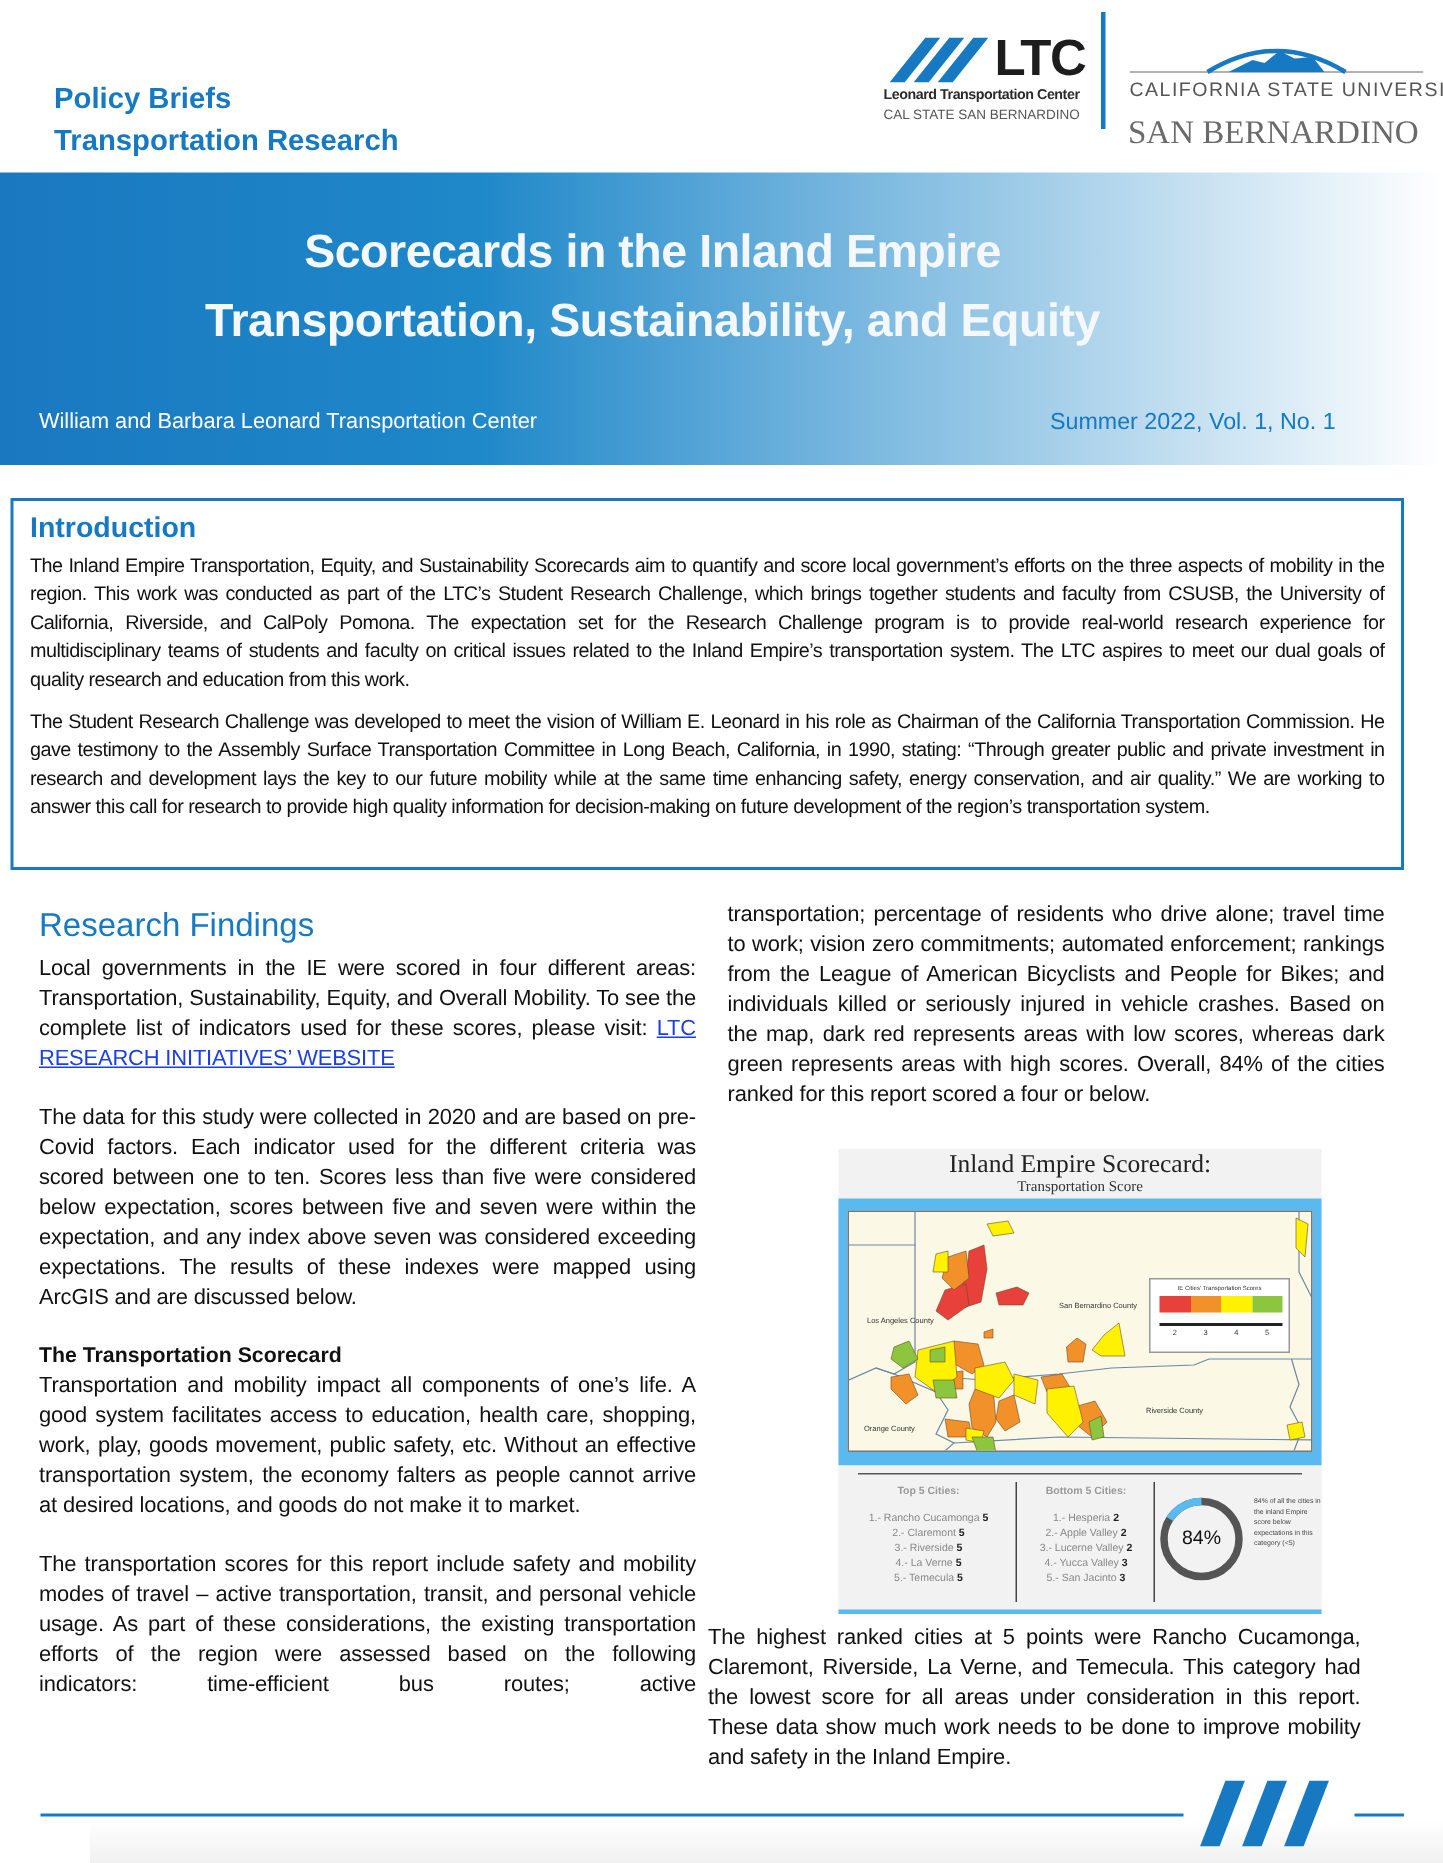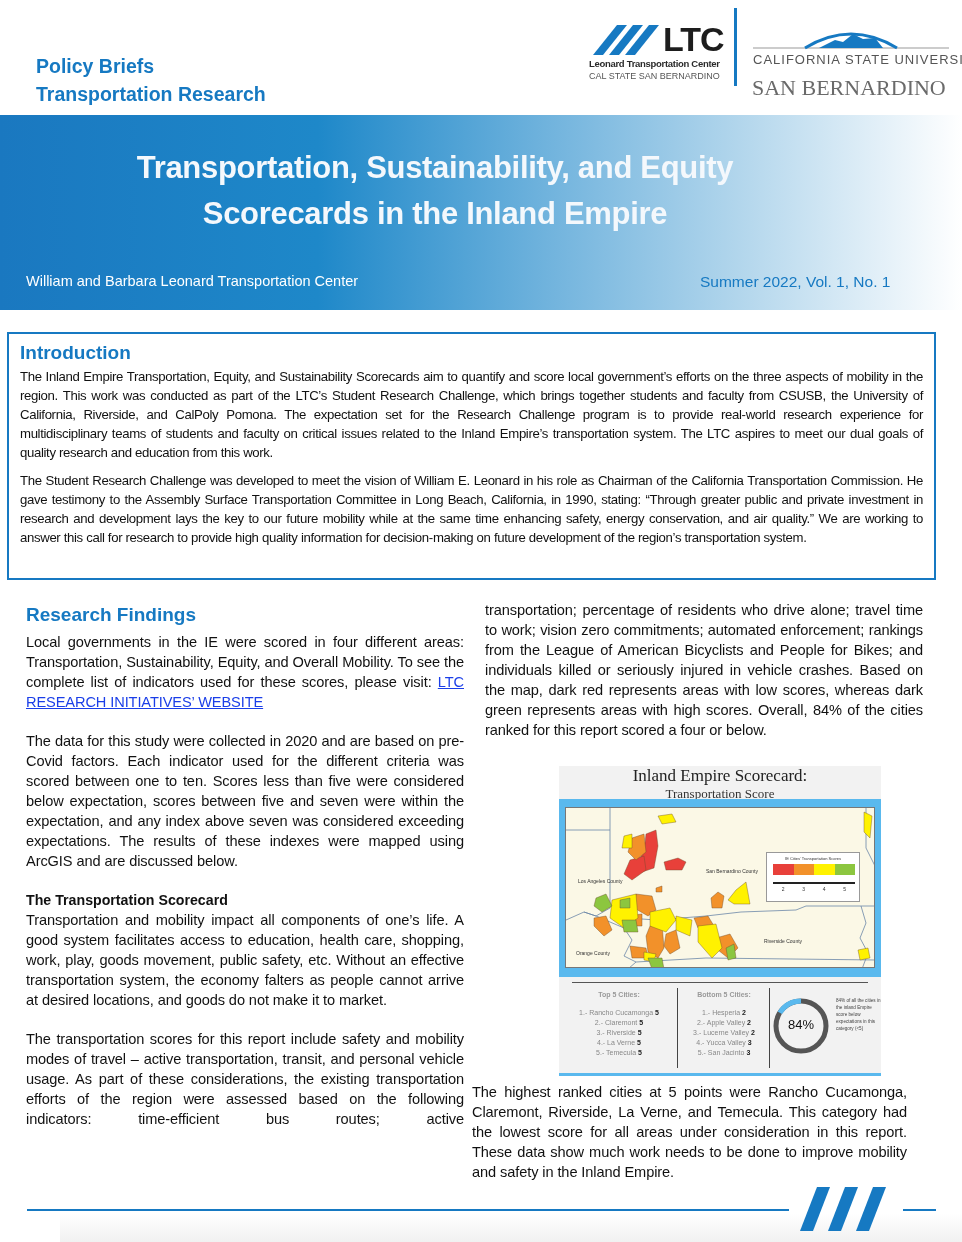--- a/index.html
+++ b/index.html
@@ -38,28 +38,28 @@
   .intro {
     position: absolute; left: 7px; top: 332px; width: 929px; height: 248px;
     border: 2px solid #1679c2; padding: 8px 11px 0 11px;
   }
   .intro h2 { font-size: 19px; font-weight: bold; color: #1679c2; margin-bottom: 3px; }
   .intro p { font-size: 13.2px; line-height: 19px; text-align: justify; margin-bottom: 9px; letter-spacing: -0.35px; color: #111; }
 
   
   .col-left { position: absolute; left: 26px; top: 604px; width: 438px; }
   .col-right { position: absolute; left: 485px; top: 600px; width: 438px; }
-  .section-title { font-size: 19px; font-weight: bold; color: #1679c2; margin-bottom: 6px; }
+  .section-title { font-size: 22px; font-weight: normal; color: #1679c2; margin-bottom: 6px; }
   .subhead { font-size: 14.2px; font-weight: bold; color: #111; line-height: 20px; }
   .body-text { font-size: 14.6px; line-height: 20px; text-align: justify; color: #111; letter-spacing: -0.1px; }
   .body-text a { color: #1a3ee8; text-decoration: underline; }
   .gap { height: 19px; }
   .sc-wrap { position: absolute; left: 559px; top: 766px; width: 322px; height: 310px; background: #f2f2f2; }
   .sc-title { position: absolute; left: 0; top: 0; width: 322px; text-align: center; font-family: "Liberation Serif", serif; font-size: 17px; color: #222; line-height: 20px; }
-  .sc-subtitle { position: absolute; left: 0; top: 20px; width: 322px; text-align: center; font-family: "Liberation Serif", serif; font-size: 13px; color: #333; }
+  .sc-subtitle { position: absolute; left: 0; top: 20px; width: 322px; text-align: center; font-family: "Liberation Serif", serif; font-size: 10px; color: #333; }
   .sc-map-frame { position: absolute; left: 0; top: 33px; width: 322px; height: 178px; background: #5ab9ee; }
   .sc-map { position: absolute; left: 6px; top: 8px; width: 310px; height: 161px; background: #fbf8e6; border: 1px solid #777; overflow: hidden; }
   .sc-map svg { position: absolute; left: 0; top: 0; }
   .county-label { position: absolute; font-size: 5px; color: #333; white-space: nowrap; line-height: 6px; text-align: center; }
   .legend { position: absolute; left: 200px; top: 44px; width: 94px; height: 50px; background: #ffffff; border: 1px solid #999; }
   .legend-title { position: absolute; left: 0; top: 3px; width: 92px; text-align: center; font-size: 4px; color: #333; }
   .legend-bar { position: absolute; left: 6px; top: 11px; width: 82px; height: 11px; display: flex; }
   .legend-bar span { flex: 1; }
   .legend-axis { position: absolute; left: 6px; top: 29px; width: 82px; height: 2px; background: #222; }
   .legend-ticks { position: absolute; left: 6px; top: 33px; width: 82px; display: flex; justify-content: space-around; font-size: 5px; color: #333; }
@@ -103,22 +103,22 @@
     <line x1="0" y1="22" x2="196" y2="22" stroke="#999" stroke-width="1"></line>
     <path d="M52 22 Q98 -6 144 22" fill="none" stroke="#1679c2" stroke-width="3"></path>
     <path d="M66 22 L82 14 L90 16 L100 8 L110 13 L122 12 L130 22 Z" fill="#1679c2"></path>
   </svg>
   <div class="csu-line1">CALIFORNIA STATE UNIVERSITY</div>
   <div class="csu-line2">SAN BERNARDINO</div>
 </div>
 
 <div class="banner">
   <div class="banner-title">
+    <div>Scorecards in the Inland Empire</div>
     <div>Transportation, Sustainability, and Equity</div>
-    <div>Scorecards in the Inland Empire</div>
   </div>
   <div class="banner-center">William and Barbara Leonard Transportation Center</div>
   <div class="banner-issue">Summer 2022, Vol. 1, No. 1</div>
 </div>
 
 <div class="intro">
   <h2>Introduction</h2>
   <p>The Inland Empire Transportation, Equity, and Sustainability Scorecards aim to quantify and score local government’s efforts on the three aspects of mobility in the region. This work was conducted as part of the LTC’s Student Research Challenge, which brings together students and faculty from CSUSB, the University of California, Riverside, and CalPoly Pomona. The expectation set for the Research Challenge program is to provide real-world research experience for multidisciplinary teams of students and faculty on critical issues related to the Inland Empire’s transportation system. The LTC aspires to meet our dual goals of quality research and education from this work.</p>
   <p>The Student Research Challenge was developed to meet the vision of William E. Leonard in his role as Chairman of the California Transportation Commission. He gave testimony to the Assembly Surface Transportation Committee in Long Beach, California, in 1990, stating: “Through greater public and private investment in research and development lays the key to our future mobility while at the same time enhancing safety, energy conservation, and air quality.” We are working to answer this call for research to provide high quality information for decision-making on future development of the region’s transportation system.</p>
 </div>

